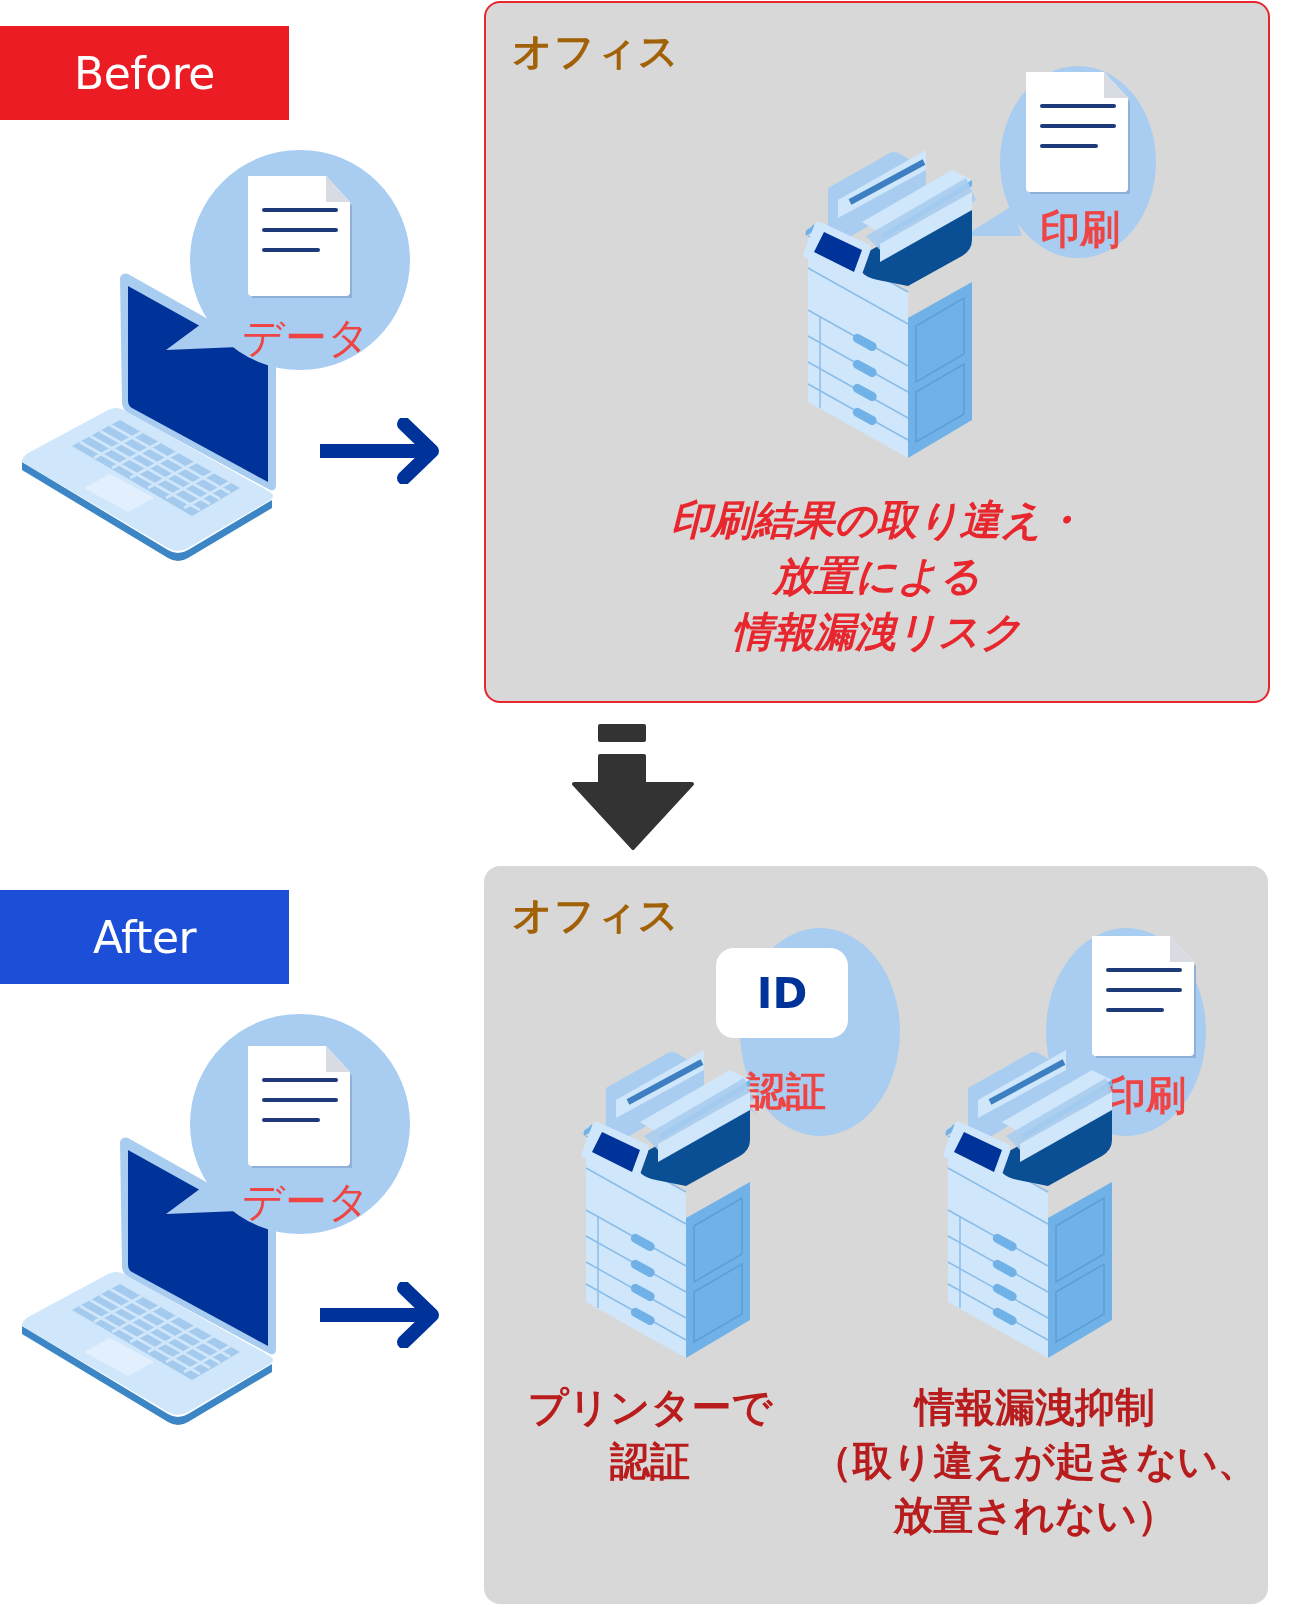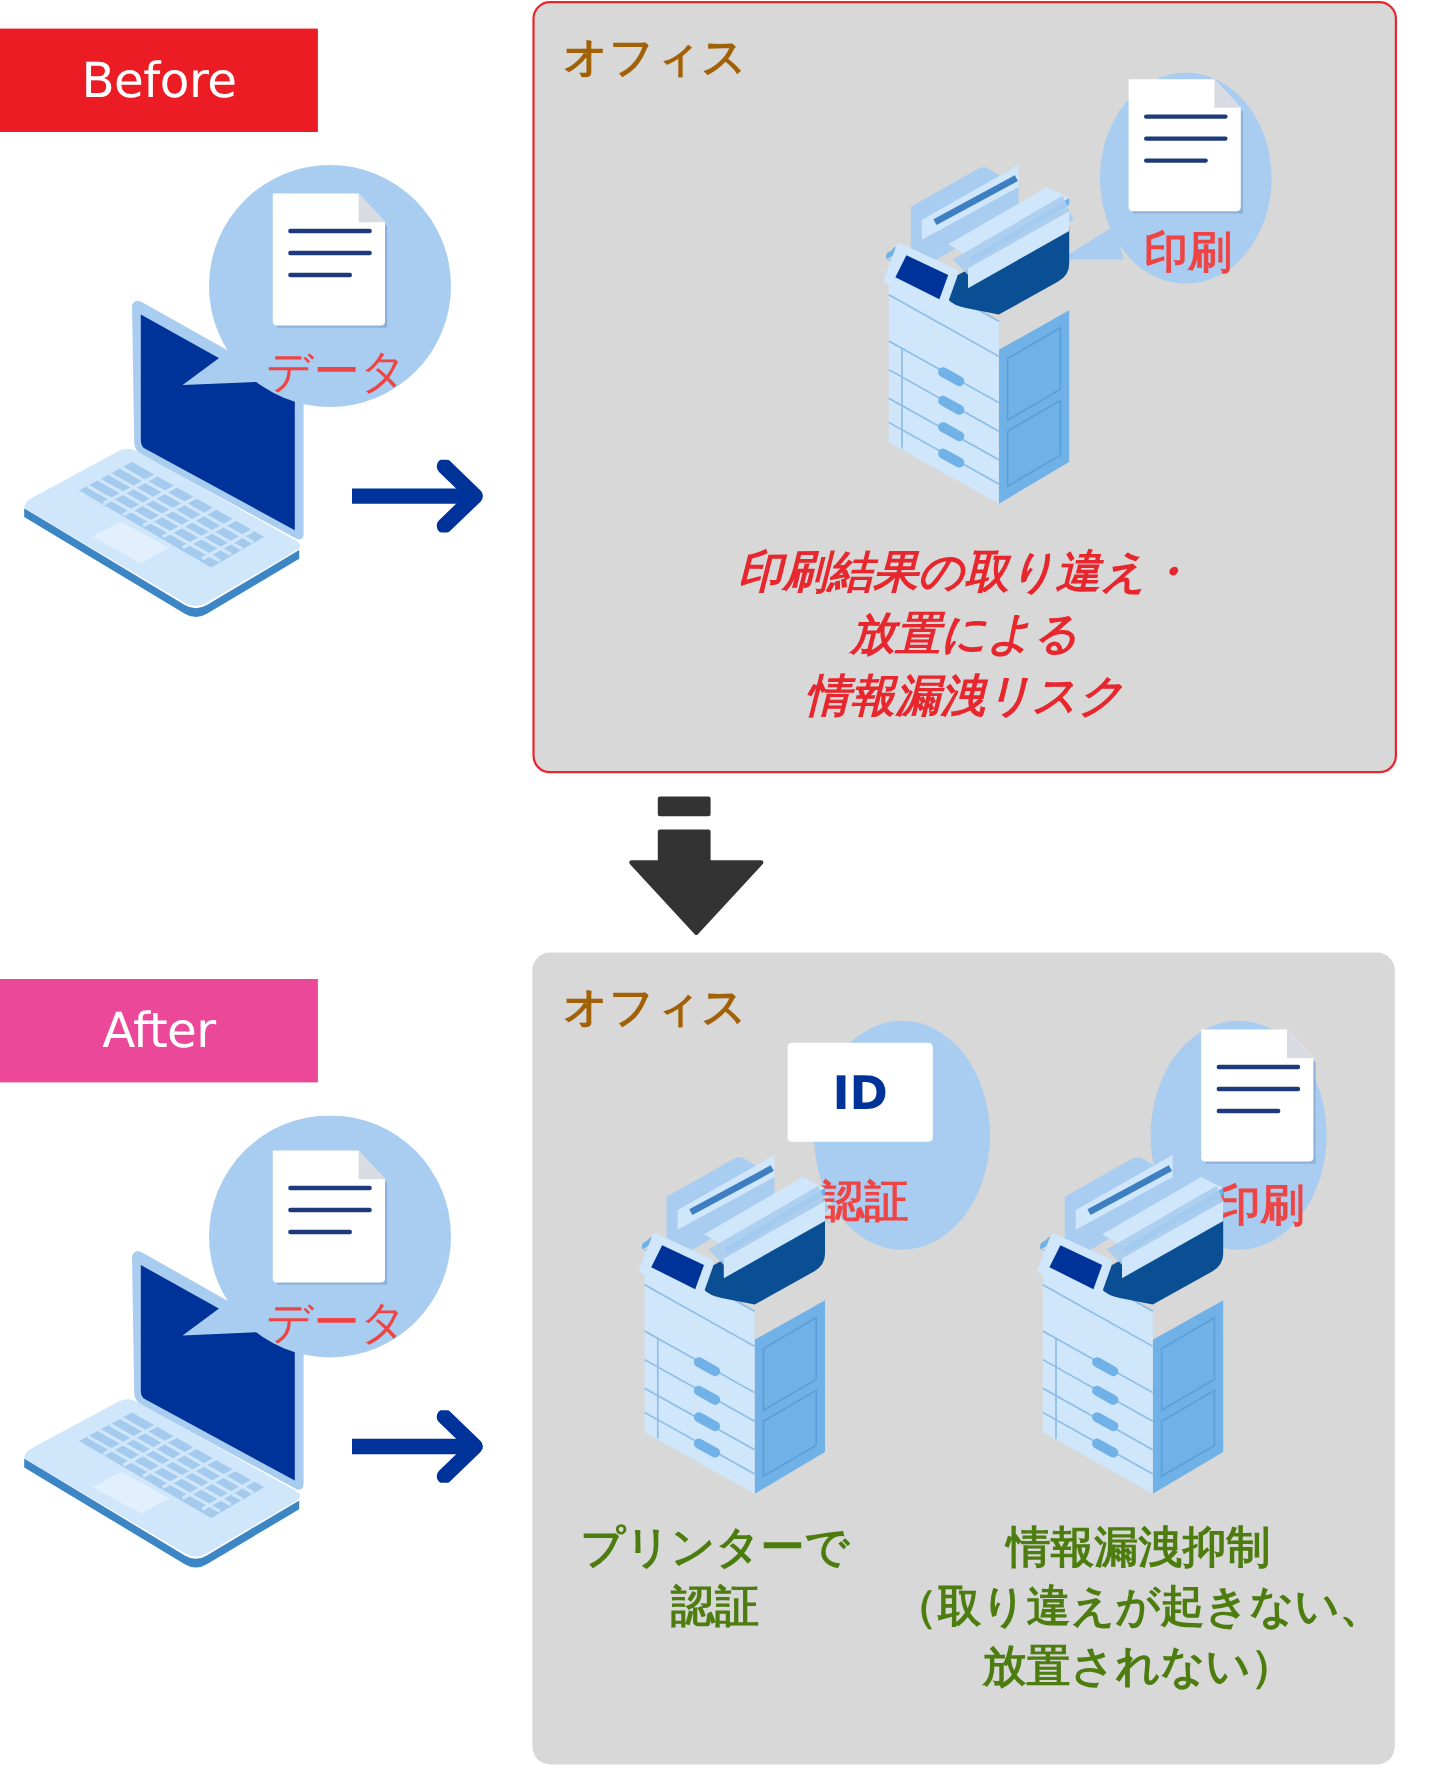--- a/index.html
+++ b/index.html
@@ -4,36 +4,36 @@
 <style>
   html, body { margin: 0; padding: 0; background: #ffffff; }
   body { width: 1302px; height: 1608px; position: relative; overflow: hidden;
          font-family: "DejaVu Sans", "Liberation Sans", sans-serif; }
   .abs { position: absolute; }
 
   .badge { position: absolute; left: 0; width: 289px; height: 94px; color: #fff;
            font-family: "DejaVu Sans", sans-serif; font-size: 44px; font-weight: normal;
            display: flex; align-items: center; justify-content: center; letter-spacing: -0.5px; margin-top: 24px; }
   .badge-before { top: 2px; background: #ec1c24; }
-  .badge-after { top: 866px; background: #ec4899; }
+  .badge-after { top: 866px; background: #1d4ed8; }
 
   .office-box { position: absolute; left: 484px; width: 784px; background: #d8d8d8; border-radius: 16px; }
   .office-before { top: 1px; height: 702px; border: 2px solid #e8262d; box-sizing: border-box; width: 786px; }
   .office-after { top: 866px; height: 738px; }
 
   .office-label { position: absolute; color: #a16207; font-size: 40px; font-weight: bold; letter-spacing: 1px; }
 
   .risk-text { position: absolute; left: 484px; width: 786px; top: 492px; text-align: center;
                color: #e8262d; font-size: 41px; font-weight: bold; line-height: 56px; font-style: italic; }
   .risk-text div { white-space: nowrap; }
 
-  .caption { position: absolute; color: #4d7c0f; font-size: 40px; font-weight: bold; text-align: center; line-height: 54px; white-space: nowrap; }
+  .caption { position: absolute; color: #b91c1c; font-size: 40px; font-weight: bold; text-align: center; line-height: 54px; white-space: nowrap; }
 
   .bubble-label { position: absolute; color: #ef4444; font-size: 40px; font-weight: bold; white-space: nowrap; text-align: center; }
-  .id-card { position: absolute; background: #fff; border-radius: 4px; color: #003399;
+  .id-card { position: absolute; background: #fff; border-radius: 18px; color: #003399;
              font-size: 42px; font-weight: bold; display: flex; align-items: center; justify-content: center; }
 </style>
 </head>
 <body>
 
 <svg width="0" height="0" style="position:absolute">
   <defs>
 
     <symbol id="doc" viewBox="0 0 110 130">
       <path d="M6 6 H82 L106 32 V124 H6 Z" fill="#8fb0d9"></path>

